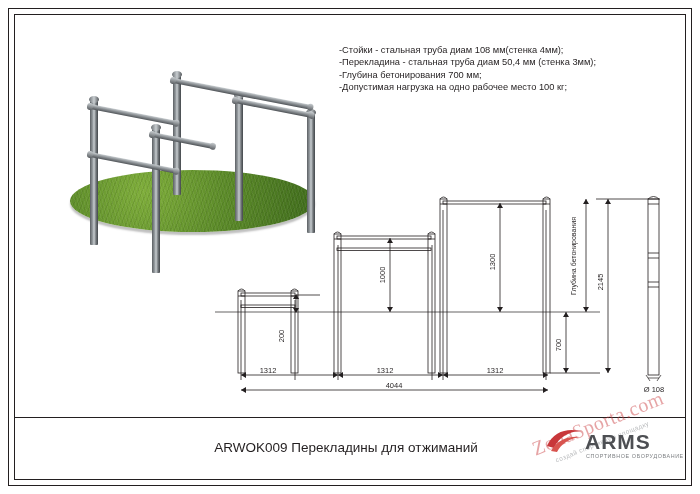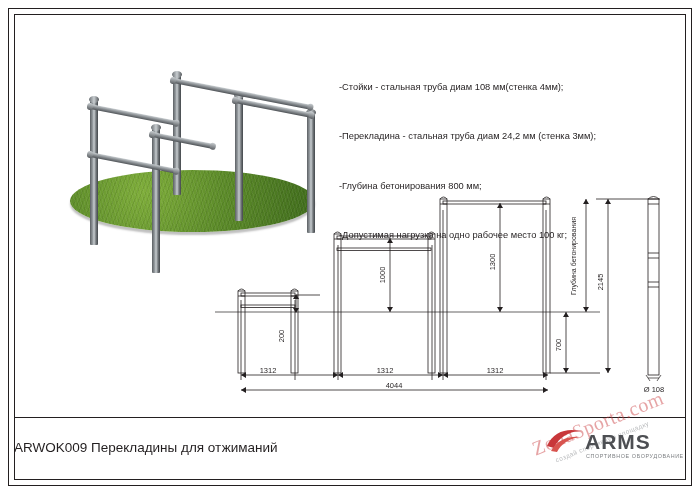--- a/index.html
+++ b/index.html
@@ -48,21 +48,21 @@
   
   .specs {
     position: absolute;
     left: 339px;
     top: 44px;
     width: 330px;
     font-size: 9.3px;
     line-height: 12.4px;
     color: #231f20;
   }
-  .specs div { white-space: normal; margin-top: 37px; }
+  .specs div { white-space: normal; }
 
   
   .render {
     position: absolute;
     left: 60px;
     top: 40px;
     width: 280px;
     height: 200px;
   }
   .grass {
@@ -127,21 +127,21 @@
     font-family: "Liberation Sans", sans-serif;
     font-size: 7.5px;
     fill: #231f20;
   }
   .dimtext.small { font-size: 7px; }
   .title-text {
     position: absolute;
     left: 14px;
     top: 440px;
     width: 664px;
-    text-align: left;
+    text-align: center;
     font-size: 13.5px;
     color: #231f20;
   }
   
   .wm {
     position: absolute;
     left: 520px;
     top: 398px;
     width: 175px;
     height: 90px;
@@ -205,22 +205,22 @@
 <body>
 
 <div id="sheet">
 
   <div class="frame-outer"></div>
   <div class="frame-inner"></div>
   <div class="title-sep"></div>
 
   <div class="specs">
     <div>-Стойки - стальная труба диам 108 мм(стенка 4мм);</div>
-    <div>-Перекладина - стальная труба диам 24,2 мм (стенка 3мм);</div>
-    <div>-Глубина бетонирования 800 мм;</div>
+    <div>-Перекладина - стальная труба диам 50,4 мм (стенка 3мм);</div>
+    <div>-Глубина бетонирования 700 мм;</div>
     <div>-Допустимая нагрузка на одно рабочее место 100 кг;</div>
   </div>
 
   <div class="render">
     <div class="grass"></div>
 
     <div class="post" style="left:113px; top:35px; height:120px;">
         <span class="cap"></span>
       </div>
     <div class="post" style="left:175px; top:56px; height:125px;">

